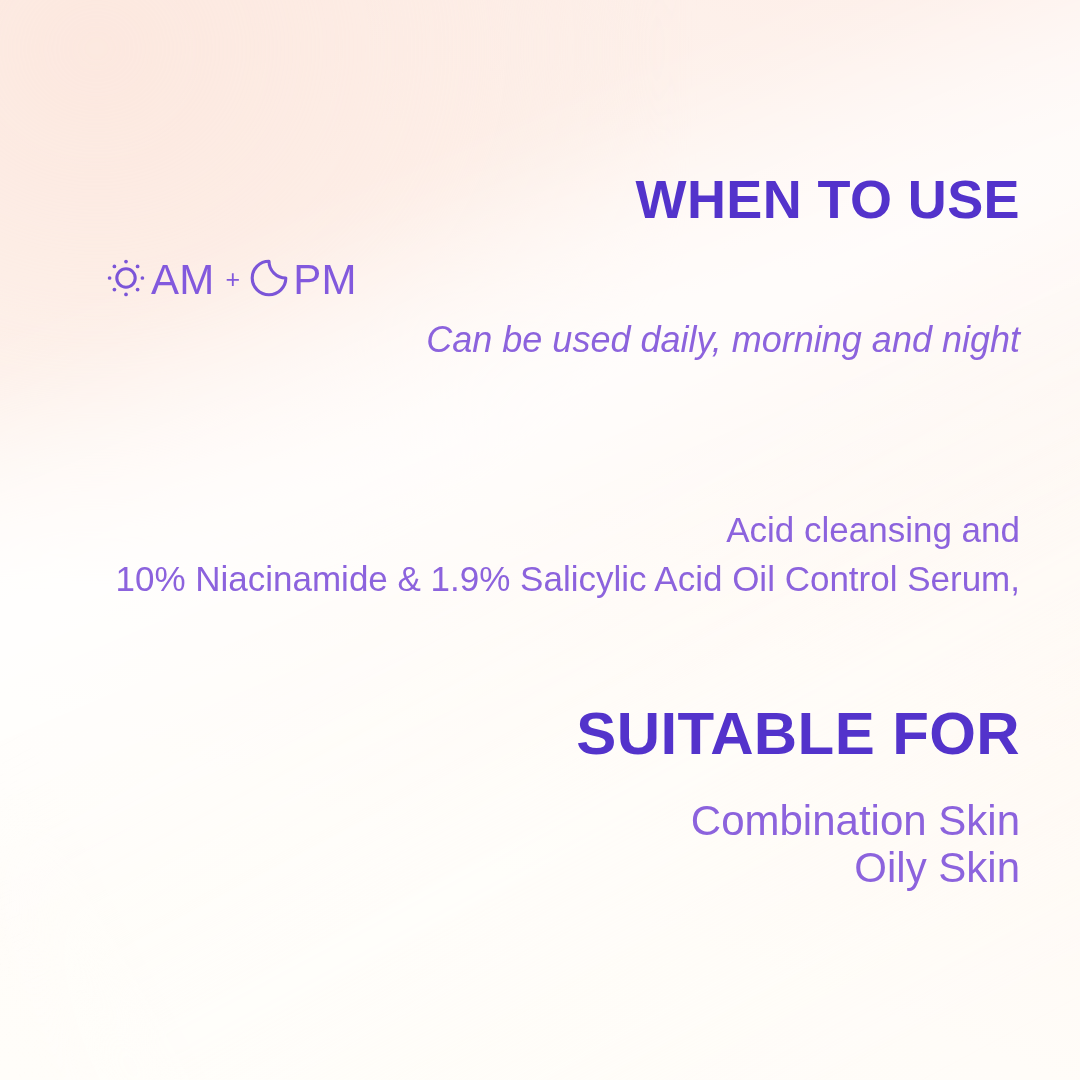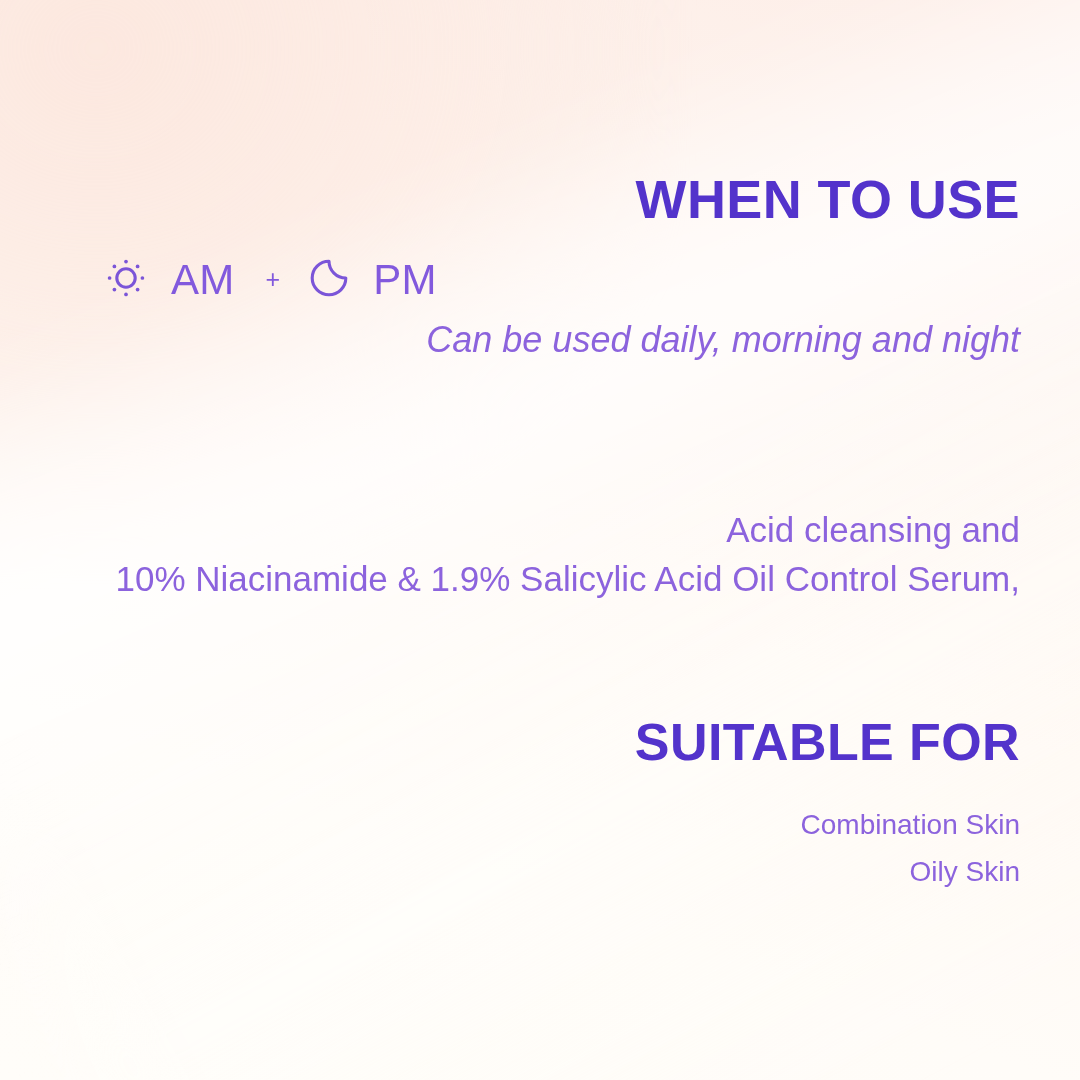--- a/index.html
+++ b/index.html
@@ -127,21 +127,20 @@
 
   
   #section-when { padding-top: 172px; }
   #section-when .section-heading { font-size: 54px; }
 
   .ampm-row {
     display: flex;
     align-items: center;
     margin-top: 31px;
     height: 46px;
-    gap: 20px;
   }
   .ampm-label {
     font-family: "Liberation Sans", sans-serif;
     font-weight: 400;
     font-size: 42px;
     line-height: 1;
     color: #8259dd;
     letter-spacing: 0.3px;
   }
   .ampm-plus {
@@ -165,23 +164,23 @@
   }
 
   
   #section-how { padding-top: 106px; }
   #section-how .section-heading { font-size: 52px; }
   .how-lines { margin-top: 36px; }
   .how-lines .body-line { font-size: 35px; line-height: 49px; }
 
   
   #section-suitable { padding-top: 101px; }
-  #section-suitable .section-heading { font-size: 52px; margin-top: 12px; }
+  #section-suitable .section-heading { font-size: 60px; }
   .suitable-lines { margin-top: 33px; }
-  .suitable-lines .body-line { font-size: 28px; line-height: 47px; }
+  .suitable-lines .body-line { font-size: 42px; line-height: 47px; }
 </style>
 </head>
 <body>
 
 <div class="card">
 
   <div class="bg-wash-base"></div>
   <div class="bg-corner-tint"></div>
   <div class="bg-streak"></div>
   <div class="bg-streak-2"></div>

